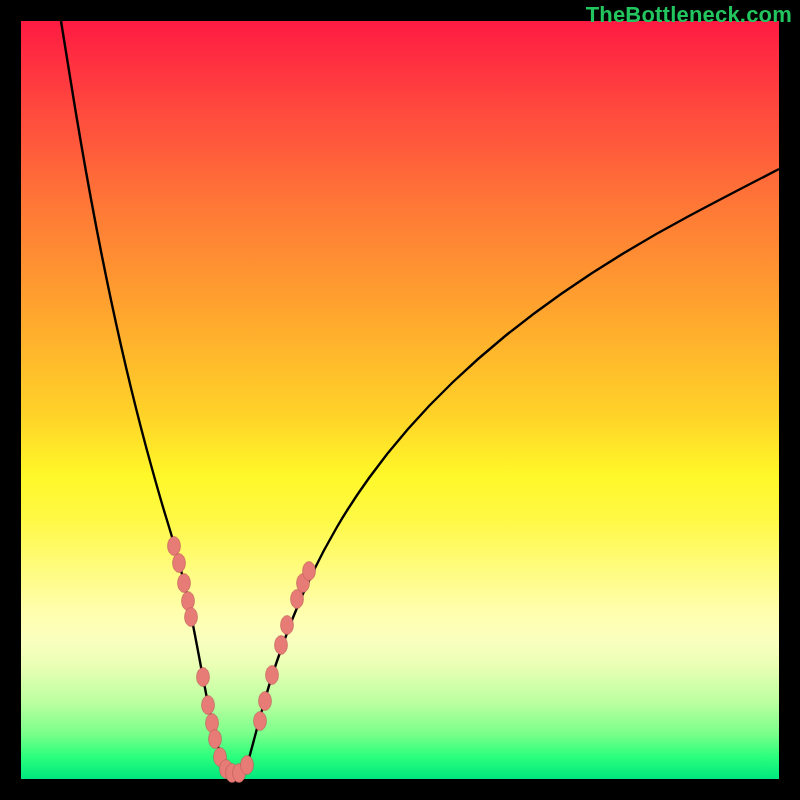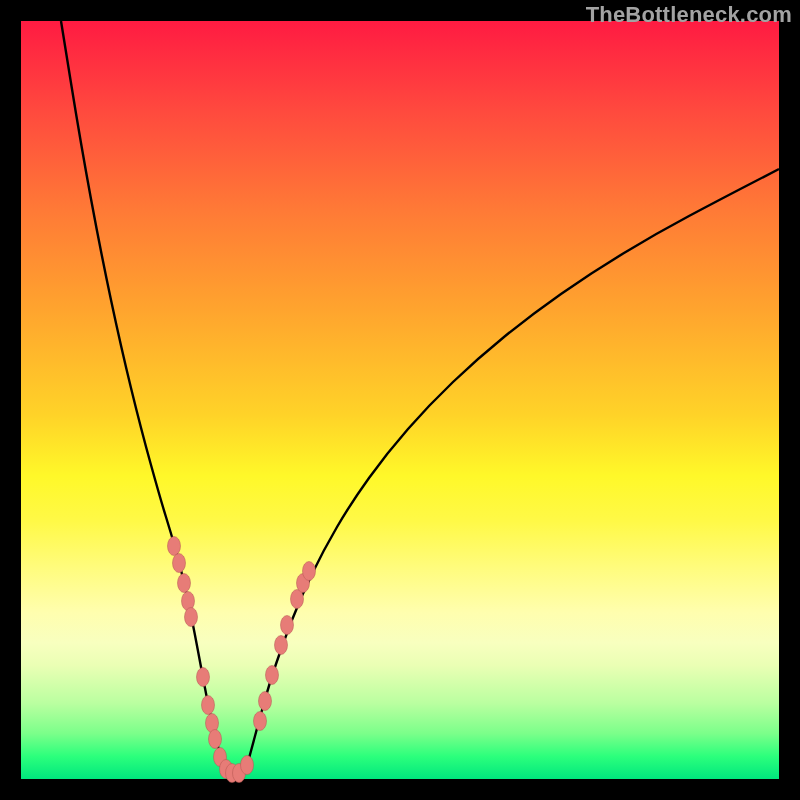--- a/index.html
+++ b/index.html
@@ -33,21 +33,21 @@
       #2cff7c 97%,
       #00e77e 100%);
   }
   .watermark {
     position: absolute;
     top: 2px;
     right: 8px;
     font-family: Arial, Helvetica, sans-serif;
     font-size: 22px;
     font-weight: 600;
-    color: #a3a3a3;
+    color: #22c55e;
     letter-spacing: 0.2px;
   }
   svg.curve {
     position: absolute;
     left: 21px;
     top: 21px;
     width: 758px;
     height: 758px;
     overflow: visible;
   }

